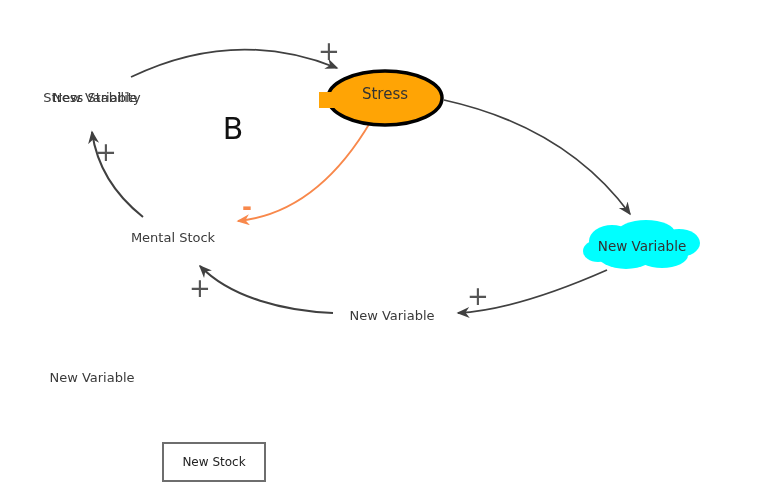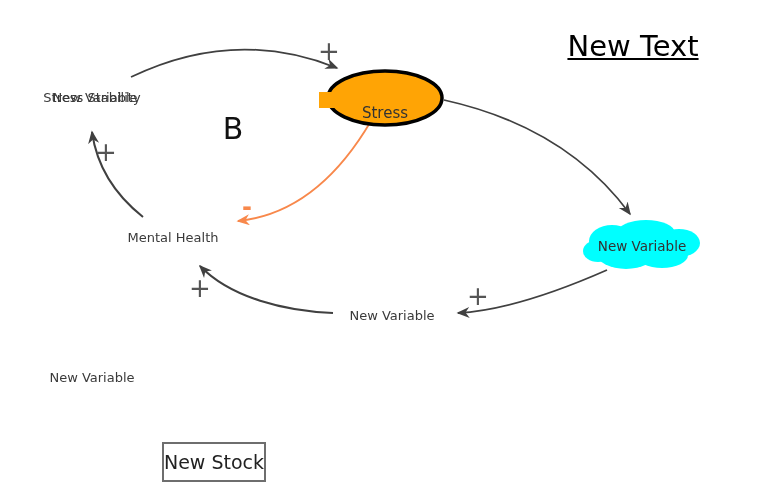--- a/index.html
+++ b/index.html
@@ -33,21 +33,21 @@
   }
   .loop-marker{
     position:absolute;transform:translate(-50%,-50%);
     font-size:30px;color:#111;white-space:nowrap;
   }
   .stock-box{
     position:absolute;
     left:162px;top:442px;width:100px;height:36px;
     border:2px solid #6e6e6e;background:#fff;
     display:flex;align-items:center;justify-content:center;
-    font-size:19px;color:#222;white-space:nowrap;
+    font-size:12px;color:#222;white-space:nowrap;
   }
 </style>
 </head>
 <body>
 
 <div id="canvas">
 
   <svg id="diagram-svg" width="765" height="504" viewBox="0 0 765 504">
     <defs>
       <marker id="dartD" markerWidth="14" markerHeight="12" refX="11.5" refY="5.5" orient="auto" markerUnits="userSpaceOnUse">
@@ -76,32 +76,31 @@
     <g>
       <ellipse cx="612" cy="241" rx="23" ry="16" fill="#00FFFF"></ellipse>
       <ellipse cx="646" cy="233" rx="29" ry="13" fill="#00FFFF"></ellipse>
       <ellipse cx="679" cy="243" rx="21" ry="14" fill="#00FFFF"></ellipse>
       <ellipse cx="598" cy="251" rx="15" ry="11" fill="#00FFFF"></ellipse>
       <ellipse cx="626" cy="254" rx="29" ry="15" fill="#00FFFF"></ellipse>
       <ellipse cx="662" cy="255" rx="26" ry="13" fill="#00FFFF"></ellipse>
     </g>
   </svg>
 
-  <div class="page-title" style="left:633px;top:46px;">New Text</div>
 
   <div class="loop-marker" style="left:233px;top:128px;">B</div>
 
   <div class="lbl" style="left:92px;top:97px;">Stress Stability</div>
   <div class="lbl" style="left:95px;top:97px;">New Variable</div>
 
-  <div class="lbl node-label" style="left:385px;top:113px;">Stress</div>
+  <div class="lbl node-label" style="left:385px;top:94px;">Stress</div>
 
   <div class="lbl cloud-label" style="left:642px;top:246px;">New Variable</div>
 
-  <div class="lbl" style="left:173px;top:237px;">Mental Health</div>
+  <div class="lbl" style="left:173px;top:237px;">Mental Stock</div>
   <div class="lbl" style="left:392px;top:315px;">New Variable</div>
   <div class="lbl" style="left:92px;top:377px;">New Variable</div>
 
   <div class="sign" style="left:329px;top:51px;">+</div>
   <div class="sign" style="left:106px;top:152px;">+</div>
   <div class="sign" style="left:200px;top:288px;">+</div>
   <div class="sign" style="left:478px;top:296px;">+</div>
   <div class="sign neg" style="left:247px;top:207px;">-</div>
 
   <div class="stock-box">

